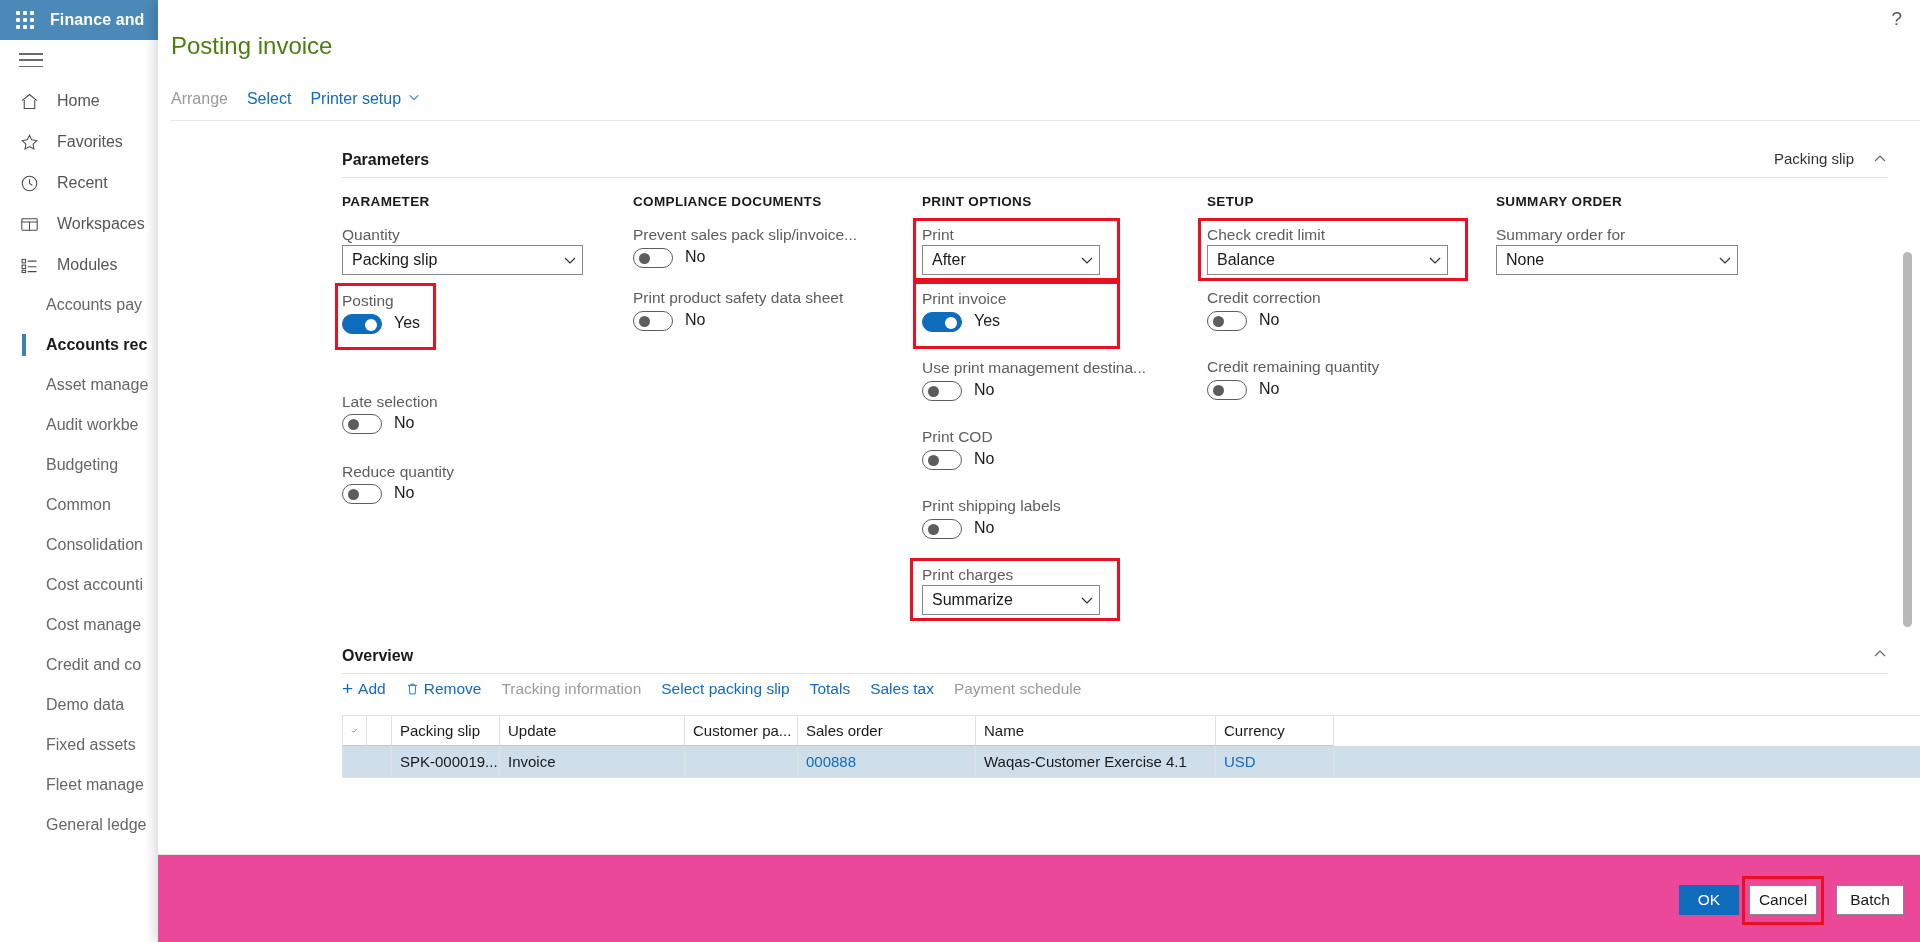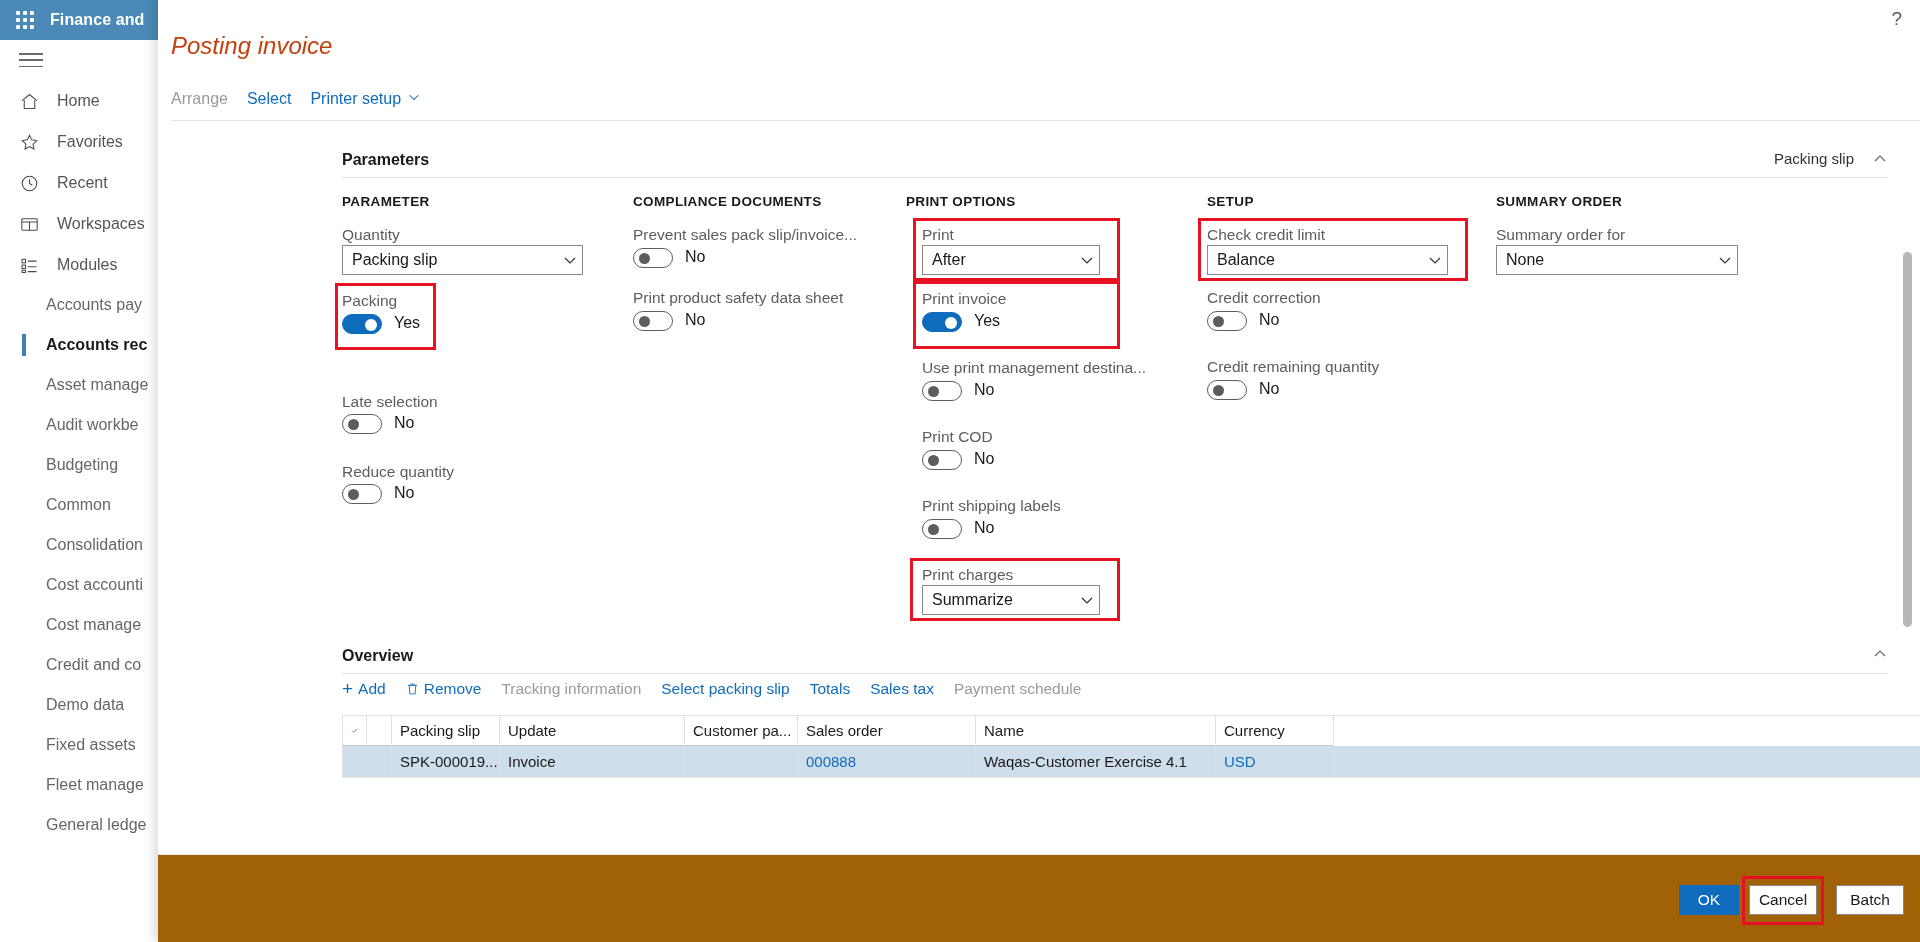--- a/index.html
+++ b/index.html
@@ -40,21 +40,21 @@
     content:""; position:absolute; left:22px; top:9px; width:4px; height:22px; background:#3b7fb5;
   }
   .navitem.two { height:58px; line-height:20px; display:block; padding-top:9px; }
 
   
   #dialog {
     position:absolute; left:158px; top:0; right:0; height:942px;
     background:#ffffff; box-shadow:-4px 0 10px rgba(0,0,0,.14);
   }
   #dlg-help { position:absolute; right:18px; top:8px; font-size:19px; color:#555; cursor:pointer;}
-  #dlg-title { position:absolute; left:13px; top:32px; font-size:24px; color:#c2410c; font-weight:400;font-style:italic;}
+  #dlg-title { position:absolute; left:13px; top:32px; font-size:24px; color:#4d7c0f; font-weight:400;}
   #dlg-toolbar { position:absolute; left:13px; top:90px; display:flex; align-items:center; gap:19px; }
   .tb-link { font-size:16px; color:#0f6cbd; cursor:pointer; white-space:nowrap;}
   .tb-link.disabled { color:#9a9a9a; cursor:default; }
   .tb-caret { display:inline-block; margin-left:6px; }
   #dlg-sep { position:absolute; left:13px; right:0; top:120px; height:1px; background:#e6e6e6; }
 
   #scrollpane { position:absolute; left:0; top:122px; right:0; bottom:88px; overflow:hidden; }
   .scrollbar-track { position:absolute; right:4px; top:130px; width:9px; height:380px; background:transparent; }
   .scrollbar-thumb { position:absolute; right:4px; top:132px; width:9px; height:375px; background:#b8b8b8; border-radius:5px; }
 
@@ -90,21 +90,21 @@
   #grid { position:absolute; border:1px solid #e1e1e1; border-right:none; background:#fff; }
   .grow { display:flex; height:30px; }
   .gcell { border-right:1px solid #e1e1e1; padding:0 8px; display:flex; align-items:center;
            font-size:15px; color:#1a1a1a; white-space:nowrap; overflow:hidden; }
   .ghead .gcell { background:#fff; border-bottom:1px solid #c8c8c8; color:#1a1a1a; }
   .grow.data { background:#cfdeeb; height:31px; }
   .link { color:#0f6cbd; }
   .tickcol { width:24px; }
 
   
-  #footer { position:absolute; left:0; right:0; bottom:0; height:88px; background:#a16207; }
+  #footer { position:absolute; left:0; right:0; bottom:0; height:88px; background:#ec4899; }
   #footer-rule { position:absolute; left:0; right:0; top:0; height:1px; background:#e6e6e6; }
   .btn { position:absolute; height:30px; min-width:60px; font-size:15.5px;
          display:flex; align-items:center; justify-content:center; cursor:pointer; }
   .btn.primary { background:#0f6cbd; color:#fff; border:1px solid #0f6cbd; }
   .btn.secondary { background:#fff; color:#1a1a1a; border:1px solid #8a8886; }
 </style>
 </head>
 <body>
 
 <div id="app">
@@ -260,35 +260,35 @@
         <span class="chev">
           <svg viewBox="0 0 16 16" width="16" height="16" fill="none" stroke="#666" stroke-width="1.2">
               <path d="M3 10l5-5 5 5"></path>
             </svg>
         </span>
       </div>
       <div class="section-rule" style="left:184px; right:32px; top:55px;"></div>
 
       <div class="colhead" style="left:184px; top:72px;">PARAMETER</div>
       <div class="colhead" style="left:475px; top:72px;">COMPLIANCE DOCUMENTS</div>
-      <div class="colhead" style="left:748px; top:72px;">PRINT OPTIONS</div>
+      <div class="colhead" style="left:764px; top:72px;">PRINT OPTIONS</div>
       <div class="colhead" style="left:1049px; top:72px;">SETUP</div>
       <div class="colhead" style="left:1338px; top:72px;">SUMMARY ORDER</div>
 
       <div class="fld-label" style="left:184px; top:104px;">Quantity</div>
       <div class="combo" style="left:184px; top:123px; width:241px;">
         <span class="val">Packing slip</span>
         <span class="cc">
           <svg viewBox="0 0 16 16" width="16" height="16" fill="none" stroke="#323130" stroke-width="1.2">
               <path d="M3 6l5 5 5-5"></path>
             </svg>
         </span>
       </div>
 
-      <div class="fld-label" style="left:184px; top:170px;">Packing</div>
+      <div class="fld-label" style="left:184px; top:170px;">Posting</div>
       <div class="toggle on" style="left:184px; top:192px;">
           <span class="knob"></span>
         </div>
       <div class="toggle-txt" style="left:236px; top:192px;">Yes</div>
       <div class="hl" style="left:177px; top:161px; width:101px; height:67px;"></div>
 
       <div class="fld-label" style="left:184px; top:271px;">Late selection</div>
       <div class="toggle off" style="left:184px; top:292px;">
           <span class="knob"></span>
         </div>

